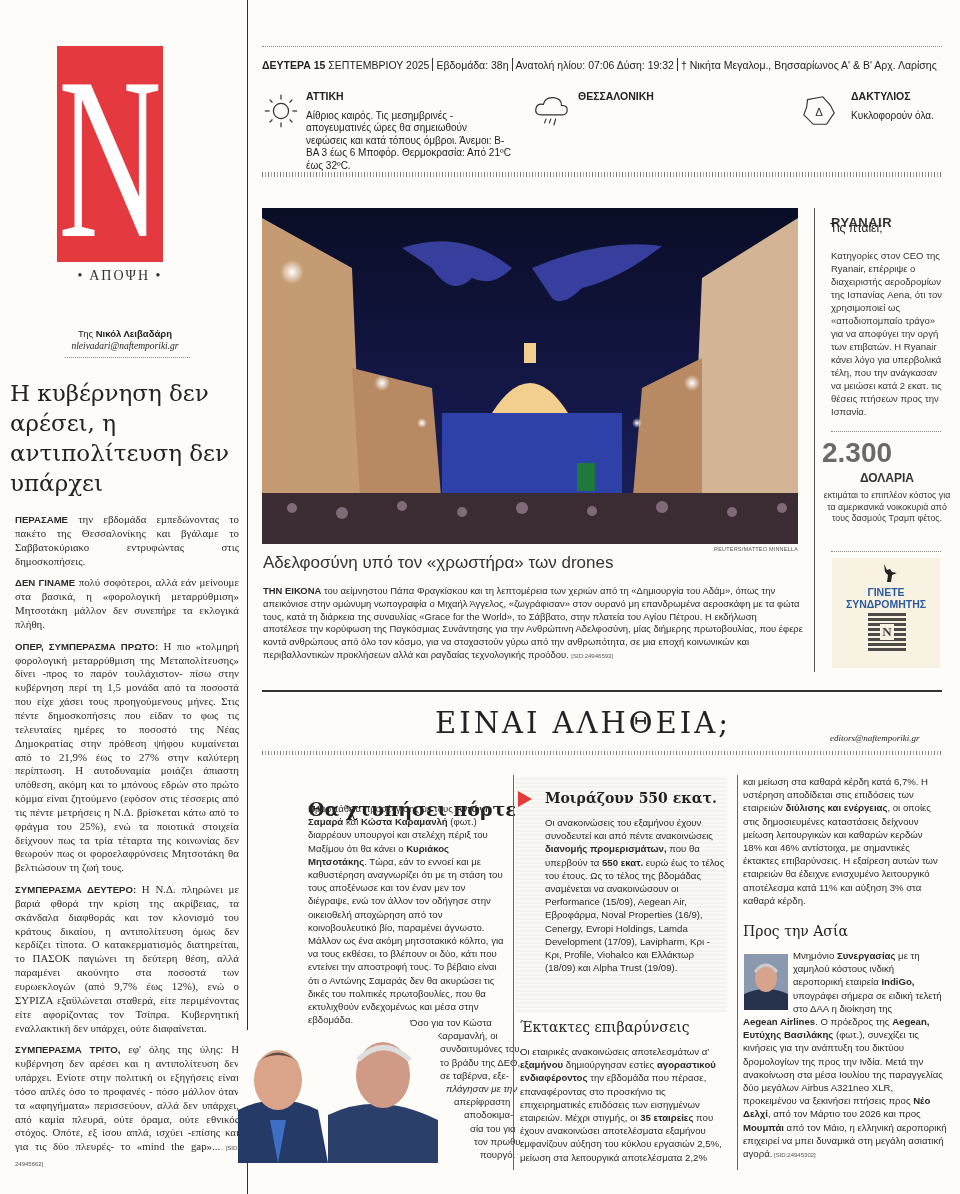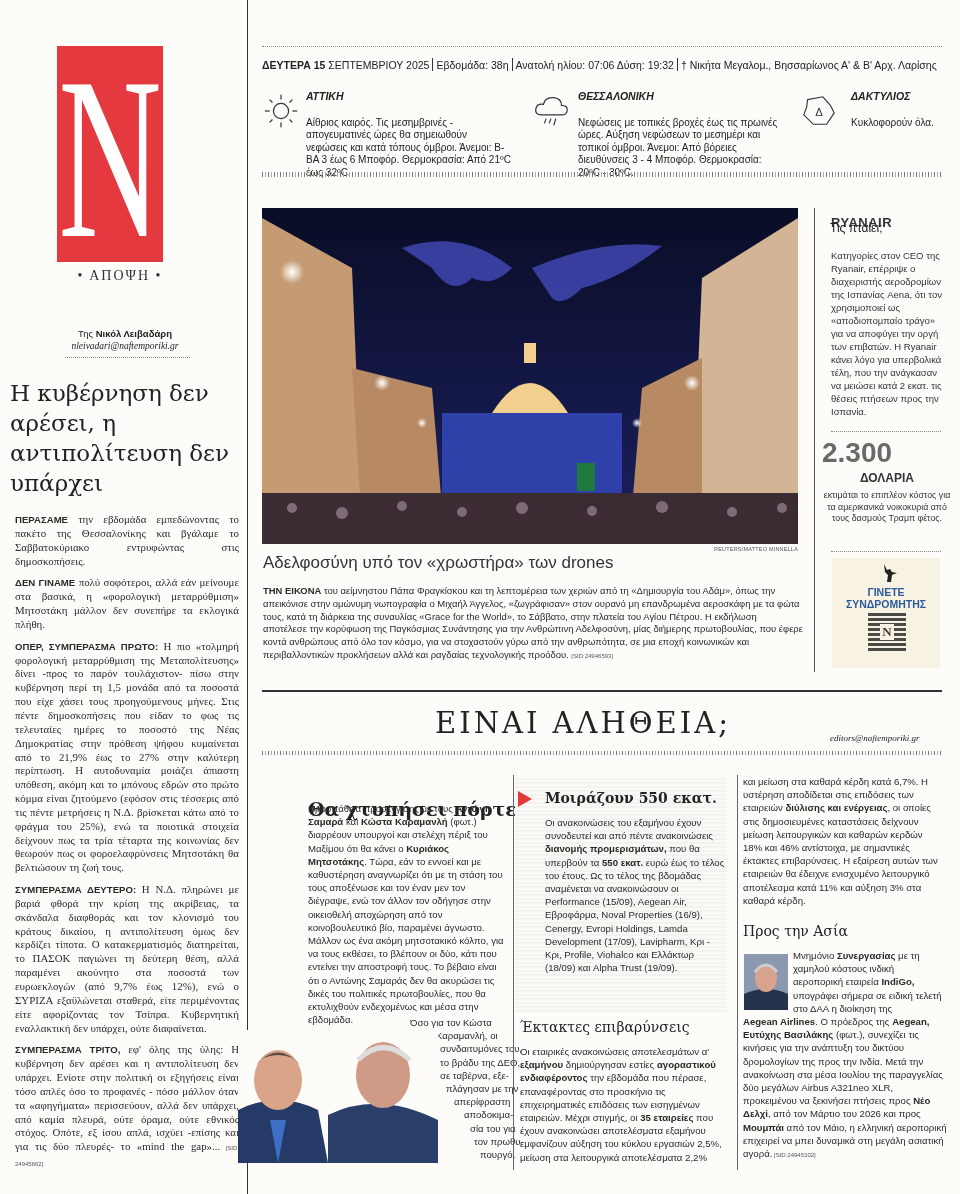--- a/index.html
+++ b/index.html
@@ -22,21 +22,21 @@
   .op-body p { margin: 8px; }
   .op-body b { font-family: "Liberation Sans", sans-serif; font-size: 9.6px; font-weight: bold; }
   .sid { font-size: 6px; font-family: "Liberation Sans", sans-serif; color: #555; }
   .col-rule { left: 247px; top: 0; width: 1px; height: 1194px; background: #333; }
 
   
   .top-dots { left: 262px; top: 46px; width: 680px; }
   .dateline { left: 262px; top: 58px; width: 690px; font-size: 10.5px; white-space: nowrap; font-family: "Liberation Sans", sans-serif; }
   .dateline .sep { display:inline-block; width:1px; height: 13px; background:#333; vertical-align: -2px; margin: 0 3px; }
   .weather { top: 90px; height: 70px; font-size: 10px; line-height: 12.5px; }
-  .weather h4 { font-size: 10.5px; font-weight: bold; margin-bottom: 14px; font-style: italic; }
+  .weather h4 { font-size: 10.5px; font-weight: bold; margin-bottom: 7px; }
   .wicon { top: 92px; width: 38px; height: 38px; }
   .barcode-top { left: 262px; top: 172px; width: 680px; }
 
   
   .photo { left: 262px; top: 208px; width: 536px; height: 336px; overflow: hidden; background: #0e1233; }
   .credit { left: 640px; top: 546px; width: 158px; text-align: right; font-size: 5.5px; color: #555; letter-spacing: .2px; }
   .photo-title { left: 263px; top: 553px; font-size: 17px; color: #333; font-family: "Liberation Sans", sans-serif; }
   .photo-body { left: 263px; top: 585px; width: 540px; font-size: 9.45px; line-height: 12.8px; color: #2a2a2a; font-family: "Liberation Sans Narrow","Liberation Sans", sans-serif; }
   .photo-body b { font-weight: bold; }
 
@@ -133,21 +133,20 @@
 <svg class="abs wicon" style="left:532px" viewBox="0 0 40 40">
   <path d="M10 24 Q3 24 4 18 Q5 12 12 13 Q14 5 23 6 Q31 7 31 14 Q38 14 37 20 Q36 25 30 24 Z" fill="none" stroke="#333" stroke-width="1.3"></path>
   <g stroke="#333" stroke-width="1.2">
       <line x1="15" y1="28" x2="13" y2="33"></line>
       <line x1="20" y1="28" x2="18" y2="33"></line>
       <line x1="25" y1="28" x2="23" y2="35"></line>
     </g>
 </svg>
 <div class="abs weather" style="left:578px;width:205px">
   <h4>ΘΕΣΣΑΛΟΝΙΚΗ</h4>
-  <div>Νεφώσεις με τοπικές βροχές έως τις πρωινές ώρες. Αύξηση νεφώσεων το μεσημέρι και τοπικοί όμβροι. Άνεμοι: Από βόρειες διευθύνσεις 3 - 4 Μποφόρ. Θερμοκρασία: 20ºC - 30ºC.</div>
 </div>
 <svg class="abs wicon" style="left:800px" viewBox="0 0 40 40">
   <path d="M8 8 L24 5 L32 14 L36 22 L28 34 L14 34 L4 24 L7 16 Z" fill="none" stroke="#333" stroke-width="1.2"></path>
   <text x="20" y="25" text-anchor="middle" font-size="12" font-family="Liberation Sans, sans-serif" fill="#333">Δ</text>
 </svg>
 <div class="abs weather" style="left:851px;width:95px">
   <h4>ΔΑΚΤΥΛΙΟΣ</h4>
   <div>Κυκλοφορούν όλα.</div>
 </div>
 <div class="abs barcode barcode-top"></div>
@@ -225,21 +224,21 @@
 <div class="abs barcode barcode-mid"></div>
 
 <div class="abs h-serif col1-title">Θα χτυπήσει πόρτες;</div>
 <div class="abs col-body col1-body" id="doorsbody"><span>Προσπάθεια προσέγγισης με τους </span><b>Αντώνη Σαμαρά</b><span> και </span><b>Κώστα Καραμανλή</b><span> (φωτ.) διαρρέουν υπουργοί και στελέχη πέριξ του Μαξίμου ότι θα κάνει ο </span><b>Κυριάκος Μητσοτάκης</b><span>. Τώρα, εάν το εννοεί και με καθυστέρηση αναγνωρίζει ότι με τη στάση του τους αποξένωσε και τον έναν μεν τον διέγραψε, ενώ τον άλλον τον οδήγησε στην οικειοθελή αποχώρηση από τον κοινοβουλευτικό βίο, παραμένει άγνωστο. Μάλλον ως ένα ακόμη μητσοτακικό κόλπο, για να τους εκθέσει, το βλέπουν οι δύο, κάτι που εντείνει την αποστροφή τους. Το βέβαιο είναι ότι ο Αντώνης Σαμαράς δεν θα ακυρώσει τις δικές του πολιτικές πρωτοβουλίες, που θα εκτυλιχθούν ενδεχομένως και μέσα στην εβδομάδα.</span></div>
 <div class="abs col-body col1-tail" id="doorstail">
     <div style="margin-left: 0px;">Όσο για τον Κώστα</div>
     <div style="margin-left: 26px;">Καραμανλή, οι</div>
     <div style="margin-left: 30px;">συνδαιτυμόνες του,</div>
     <div style="margin-left: 30px;">το βράδυ της ΔΕΘ,</div>
     <div style="margin-left: 30px;">σε ταβέρνα, εξε-</div>
-    <div style="margin-left: 36px;">πλάγησαν με την</div>
+    <div style="margin-left: 36px; font-style: italic;">πλάγησαν με την</div>
     <div style="margin-left: 44px;">απερίφραστη</div>
     <div style="margin-left: 54px;">αποδοκιμα-</div>
     <div style="margin-left: 60px;">σία του για</div>
     <div style="margin-left: 64px;">τον πρωθυ-</div>
     <div style="margin-left: 70px;">πουργό.</div>
   </div>
 <div class="abs politicians">
   <svg width="200" height="133" viewBox="0 0 200 133">
     <rect width="200" height="133" fill="#fdfcf9"></rect>
     <path d="M0 80 Q40 60 80 80 L90 133 L0 133 Z" fill="#253a66"></path>

